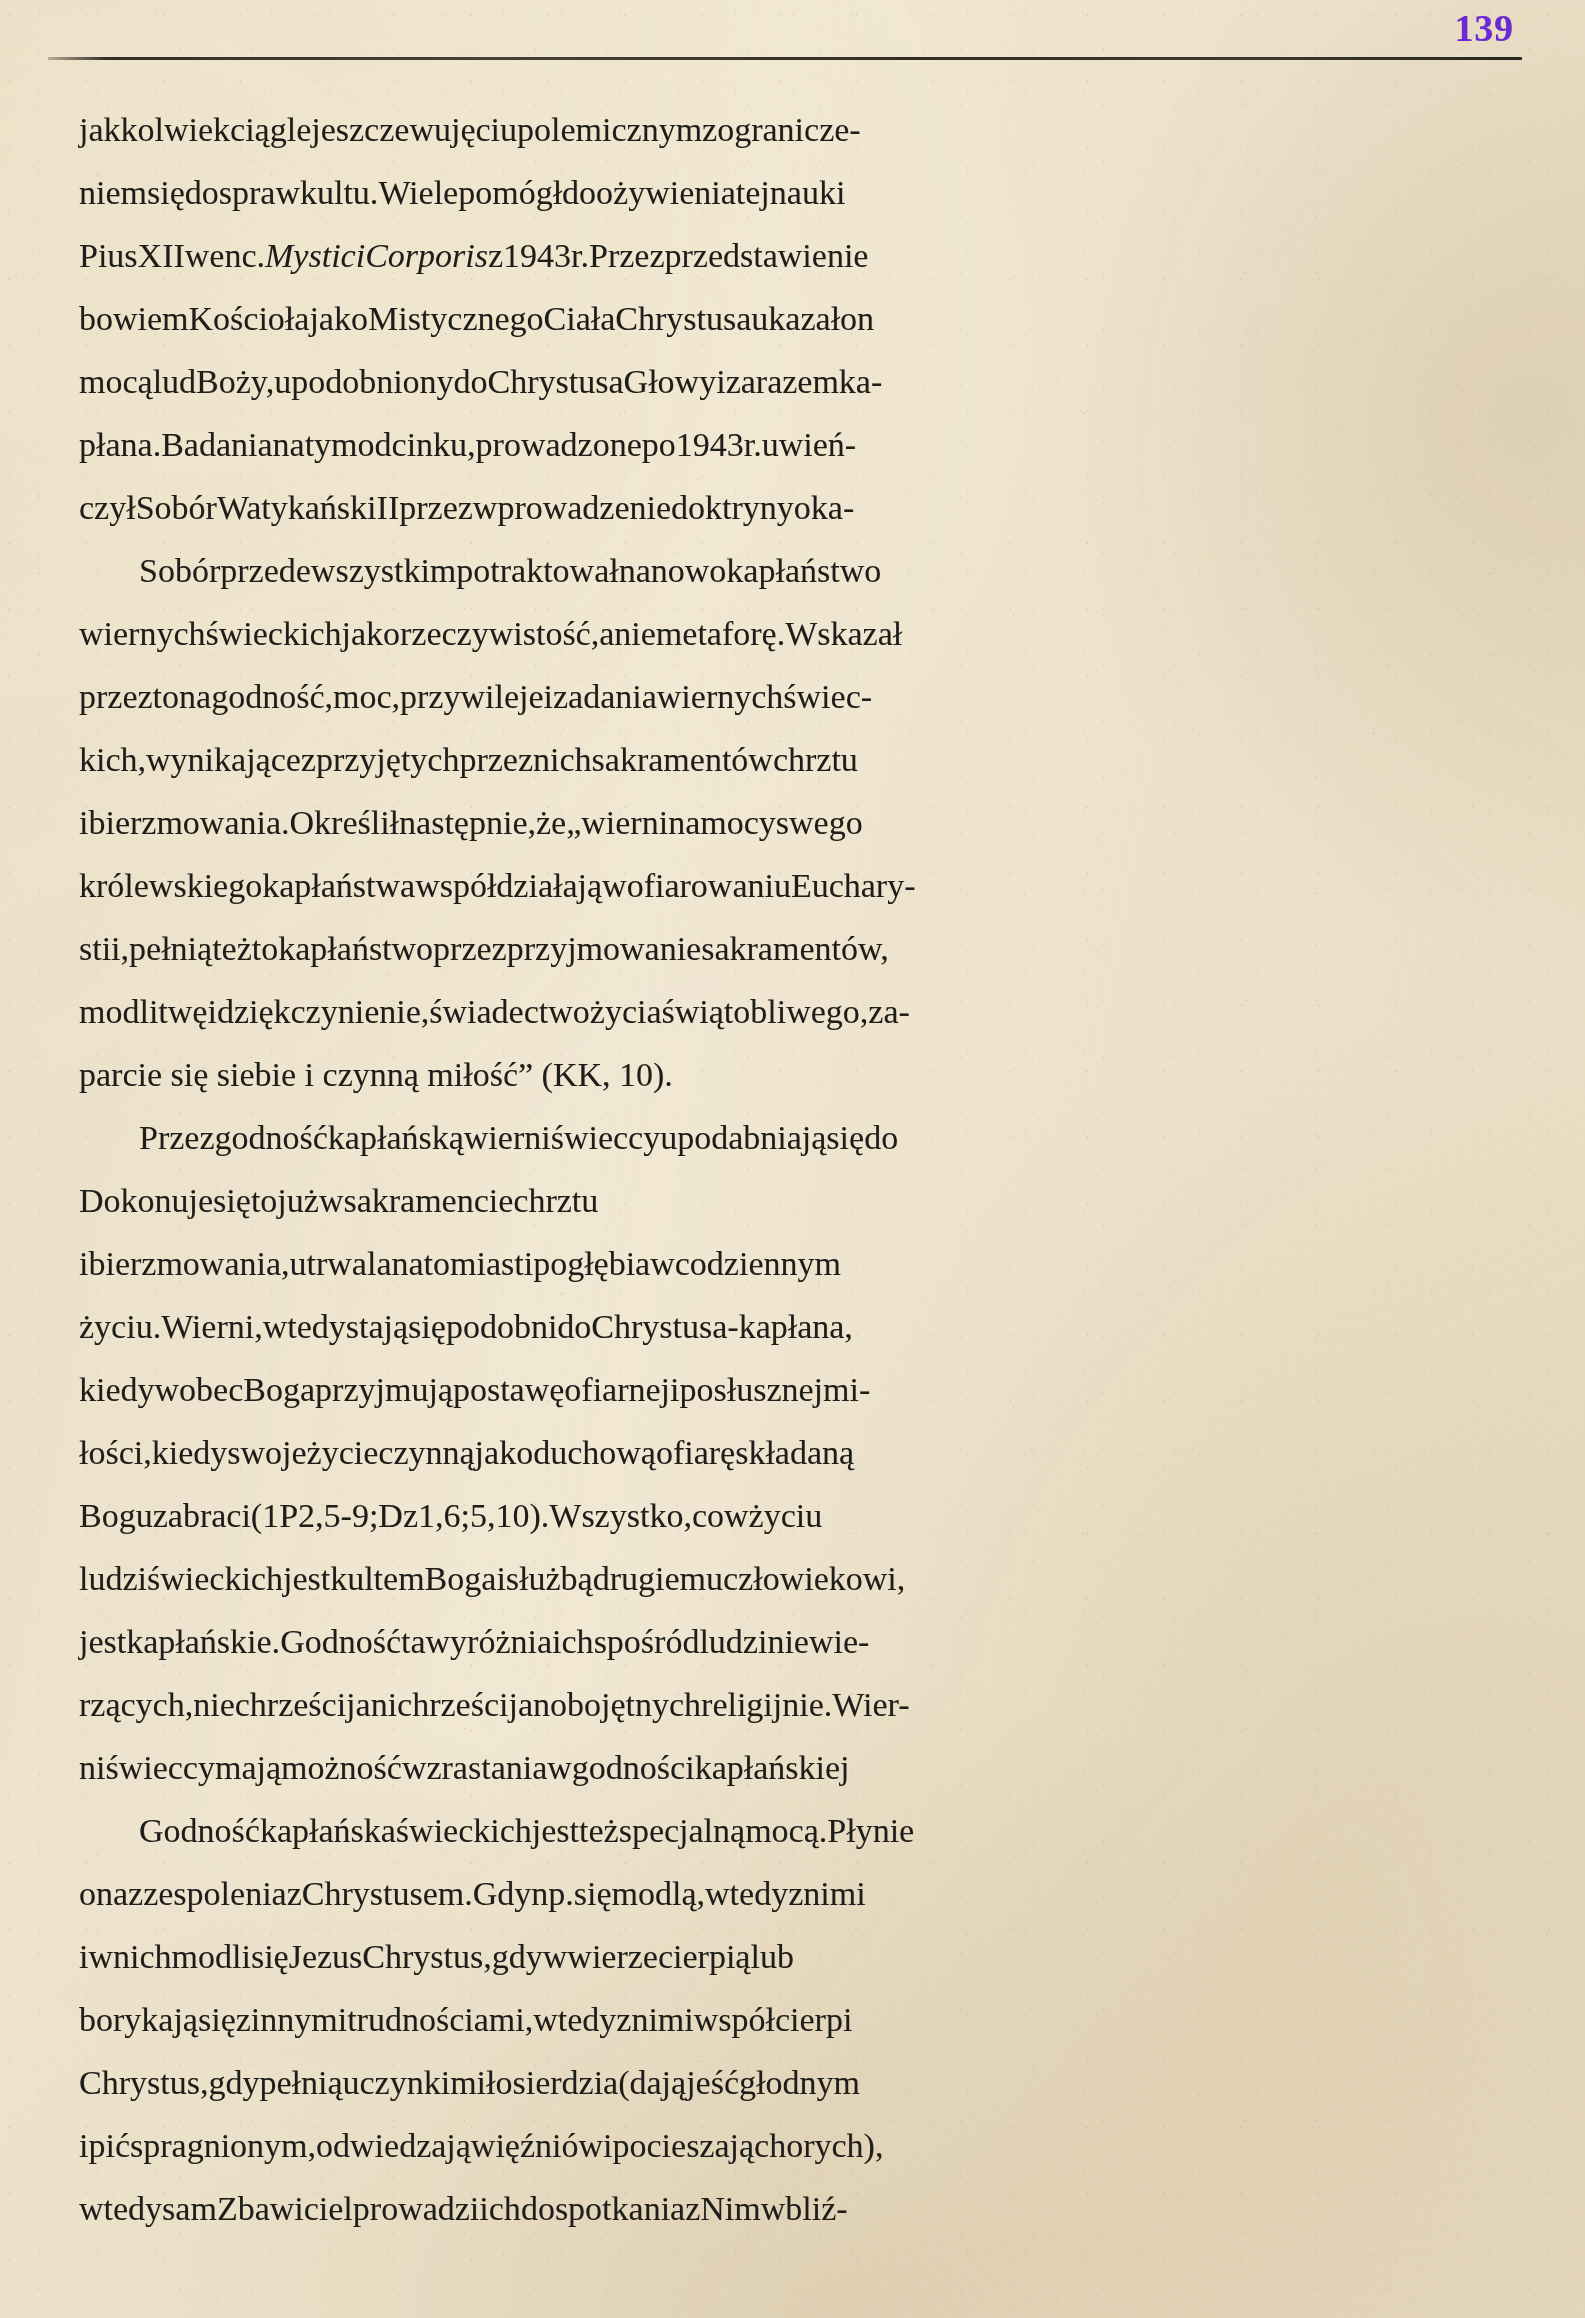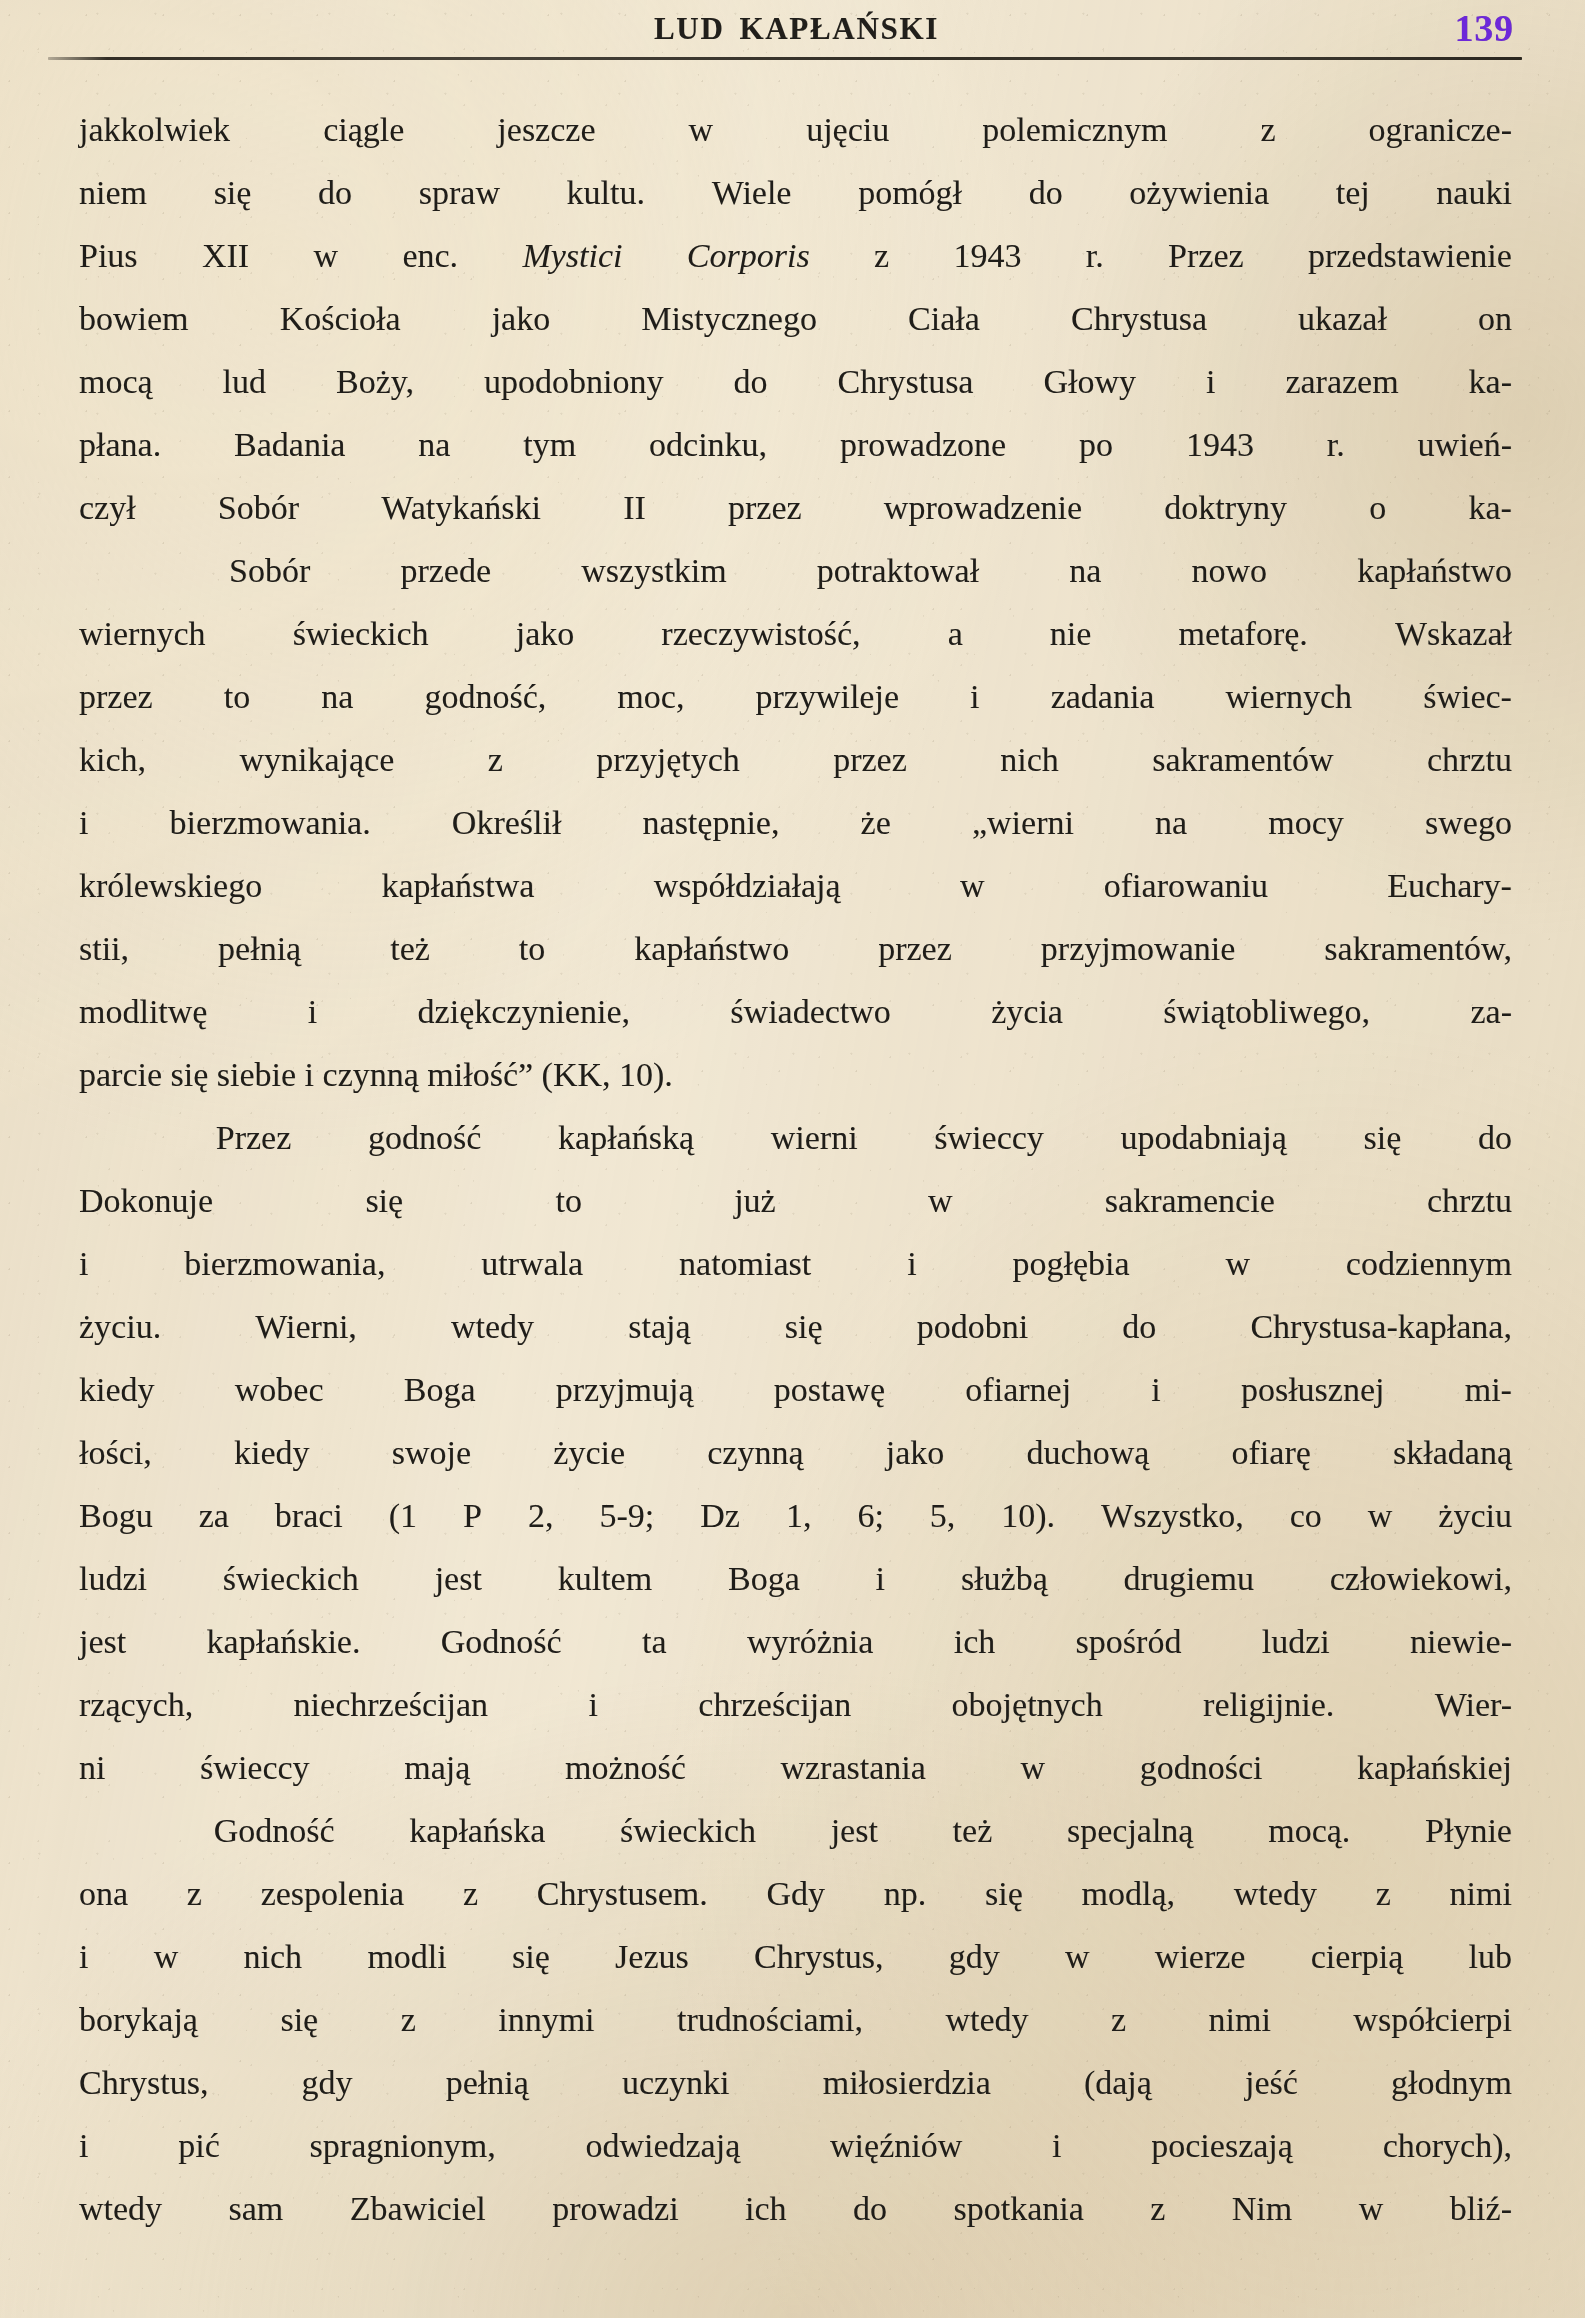--- a/index.html
+++ b/index.html
@@ -109,37 +109,36 @@
     color: #1f1d19;
     text-shadow: 0.3px 0.2px 0 rgba(45,40,30,0.22);
   }
   .para .line {
     display: block;
     white-space: nowrap;
   }
   
   .para .line.j {
     display: flex;
-    justify-content: space-between;
+    justify-content: flex-start;
   }
   .para .line.j > span { display: inline-block; white-space: pre; }
   .para .line.last { display: block; }
   .indent { display: inline-block; width: 60px; }
   .ital { font-style: italic; }
 </style>
 </head>
 <body>
 
 <div class="page">
 
   <div class="paper-grain"></div>
   <div class="paper-speckle"></div>
 
   <div class="header">
-    <div class="running-head">LUD KAPŁAŃSKI</div>
     <div class="folio">139</div>
   </div>
   <div class="rule"></div>
 
   <div class="body-block">
     <p class="para">
         <span class="line j">
           <span>jakkolwiek</span>
           <span>ciągle</span>
           <span>jeszcze</span>

